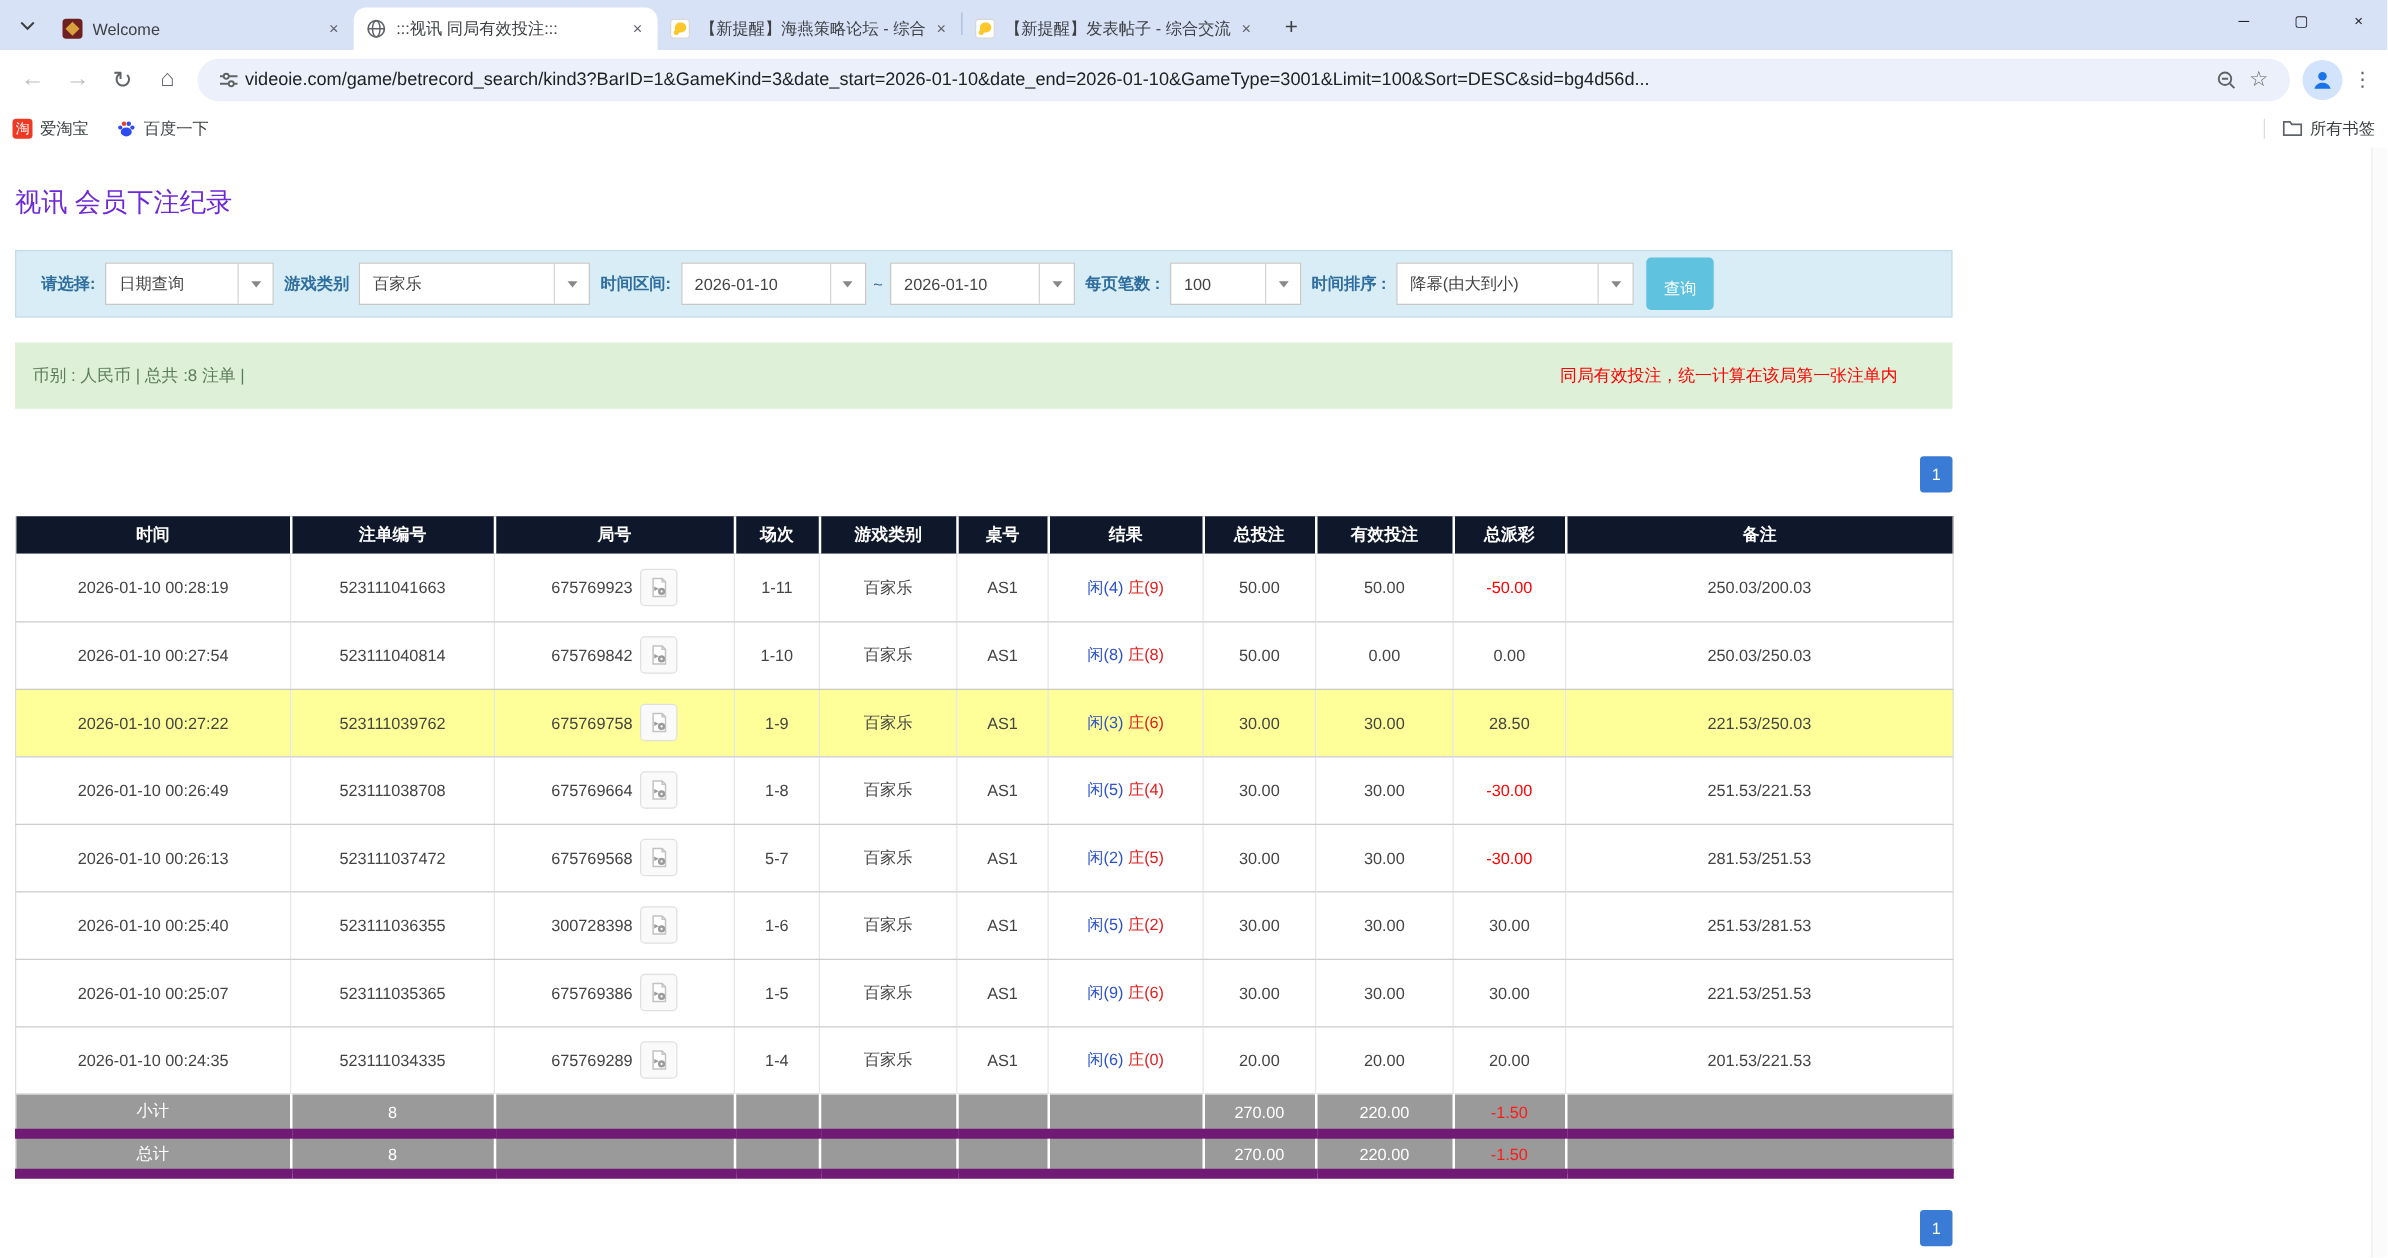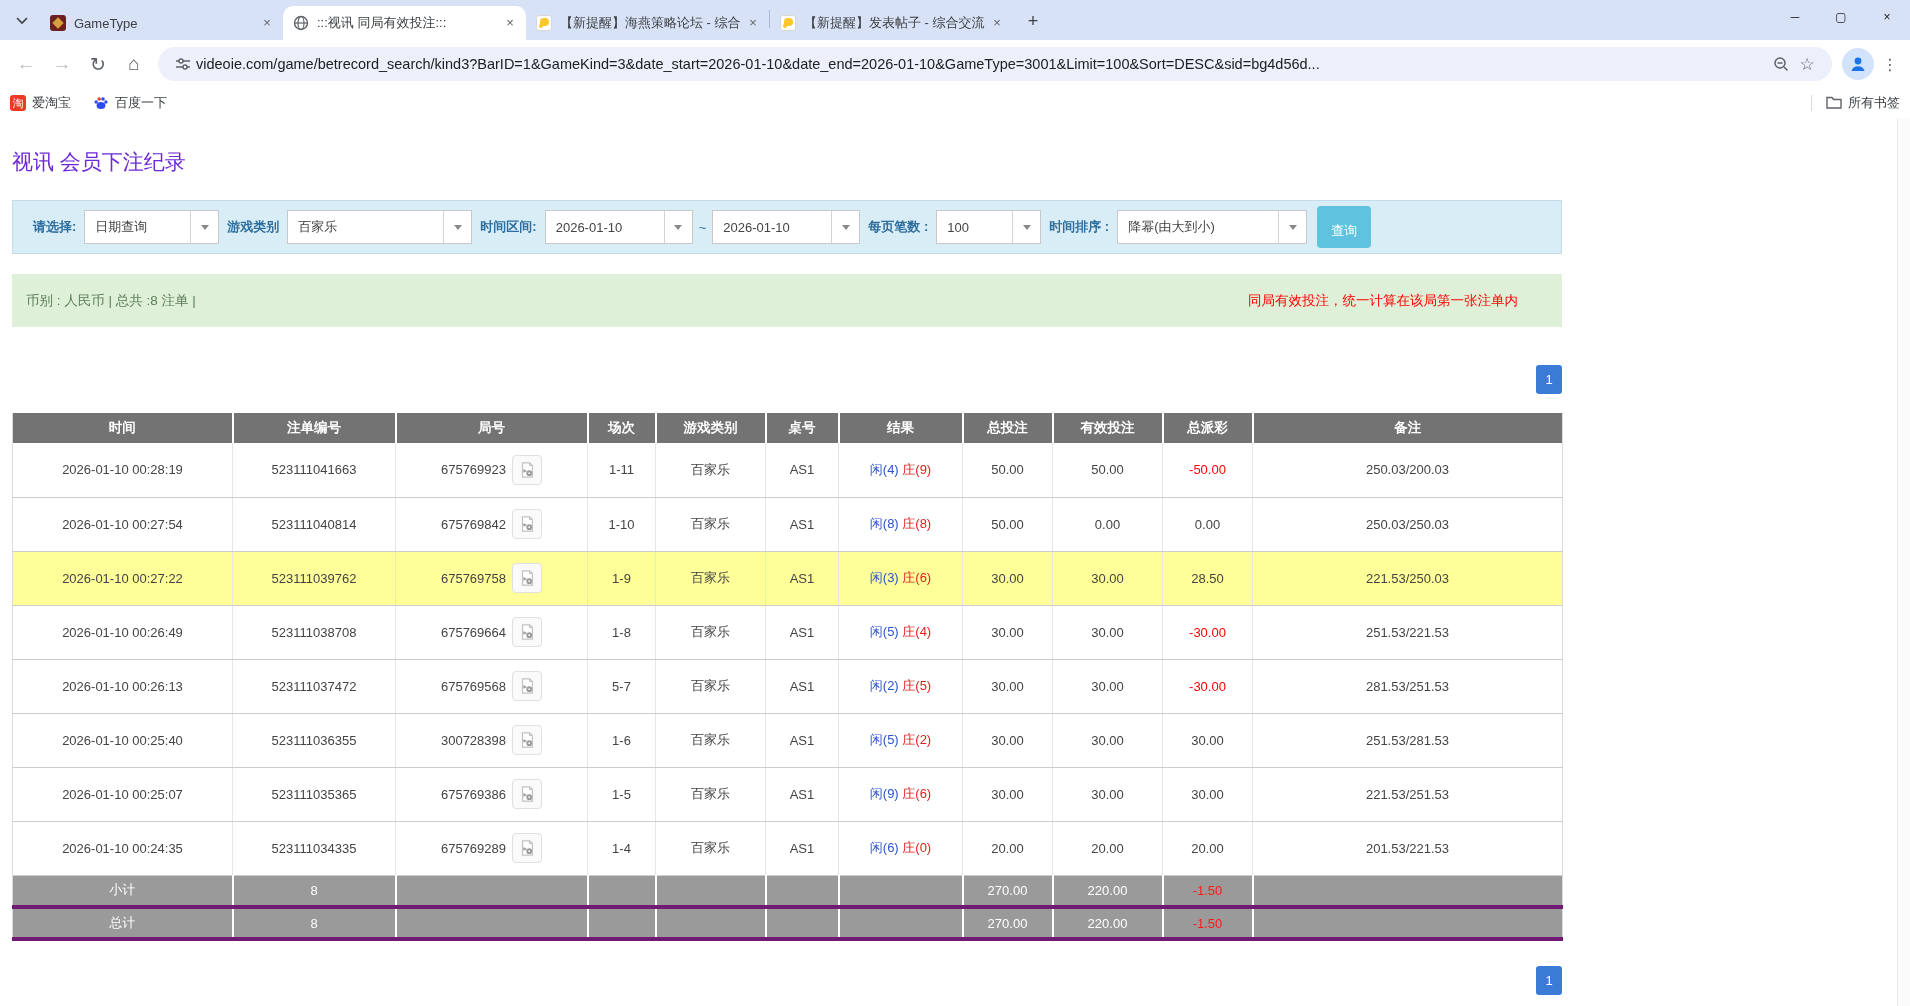--- a/index.html
+++ b/index.html
@@ -84,55 +84,55 @@
   .info-right { margin-left:auto; color:#ff0000;text-align:center; }
 
   .pagi-row { display:flex; justify-content:flex-end; }
   .pagi-top { margin-top:38px; margin-bottom:19px; }
   .pagi-bottom { margin-top:25px; }
   .page-badge { min-width:26px; height:29px; background:#3a7bd5; color:#fff; font-size:13px;
     display:flex; align-items:center; justify-content:center; border-radius:3px; }
 
   table.bets { width:1550px; border-collapse:collapse; table-layout:fixed;
     border-left:1px solid #dcdcdc; border-right:1px solid #dcdcdc; }
-  table.bets th { background:#737373; color:#fff; font-size:13.5px; font-weight:bold; height:30px;
+  table.bets th { background:#0f172a; color:#fff; font-size:13.5px; font-weight:bold; height:30px;
     border-right:2px solid #fff; text-align:center; }
   table.bets th:last-child { border-right:none; }
   table.bets td { height:54px; font-size:13px; color:#444; text-align:center;
     border-bottom:1px solid #ccc; border-right:1px solid #e6e6e6; background:#fff; }
   table.bets td:last-child { border-right:none; }
   tr.highlight td { background:#ffff99; }
   .round-cell .round-wrap { display:inline-flex; align-items:center; gap:6px; }
   .video-btn { width:30px; height:30px; background:#fafafa; border:1px solid #e0e0e0;
     border-radius:4px; display:inline-flex; align-items:center; justify-content:center; padding:0; }
   .res-player { color:#2c52cc; }
   .res-banker { color:#e02020; }
   .bet-blue { color:#3b6fd6; }
   .payout-val.neg { color:#ff0000; }
 
   tr.sumrow td { background:#9a9a9a; color:#fff; height:32px; border-right:2px solid #fff;
-    border-bottom:4px solid #701a75; font-size:13px; }
+    border-bottom:8px solid #701a75; font-size:13px; }
   tr.sumrow td:last-child { border-right:none; }
   tr.sumrow td.payout-val.neg { color:#ff1a1a; }
 </style>
 </head>
 <body>
 
 <div>
 
   <div class="tabbar">
     <div class="tab-search">
       <svg width="12" height="8" viewBox="0 0 12 8">
           <path d="M1 1l5 5 5-5" fill="none" stroke="#3c4043" stroke-width="1.6"></path>
         </svg>
     </div>
 
     <div class="tab">
       <span class="favicon fav-crown"></span>
-      <span class="tab-title">GameType</span>
+      <span class="tab-title">Welcome</span>
       <span class="tab-close">×</span>
     </div>
 
     <div class="tab active">
       <span class="favicon">
         <svg width="16" height="16" viewBox="0 0 16 16">
             <circle cx="8" cy="8" r="6.5" fill="none" stroke="#5f6368" stroke-width="1.4"></circle>
             <ellipse cx="8" cy="8" rx="3" ry="6.5" fill="none" stroke="#5f6368" stroke-width="1.2"></ellipse>
             <path d="M1.5 8h13" stroke="#5f6368" stroke-width="1.2"></path>
           </svg>

